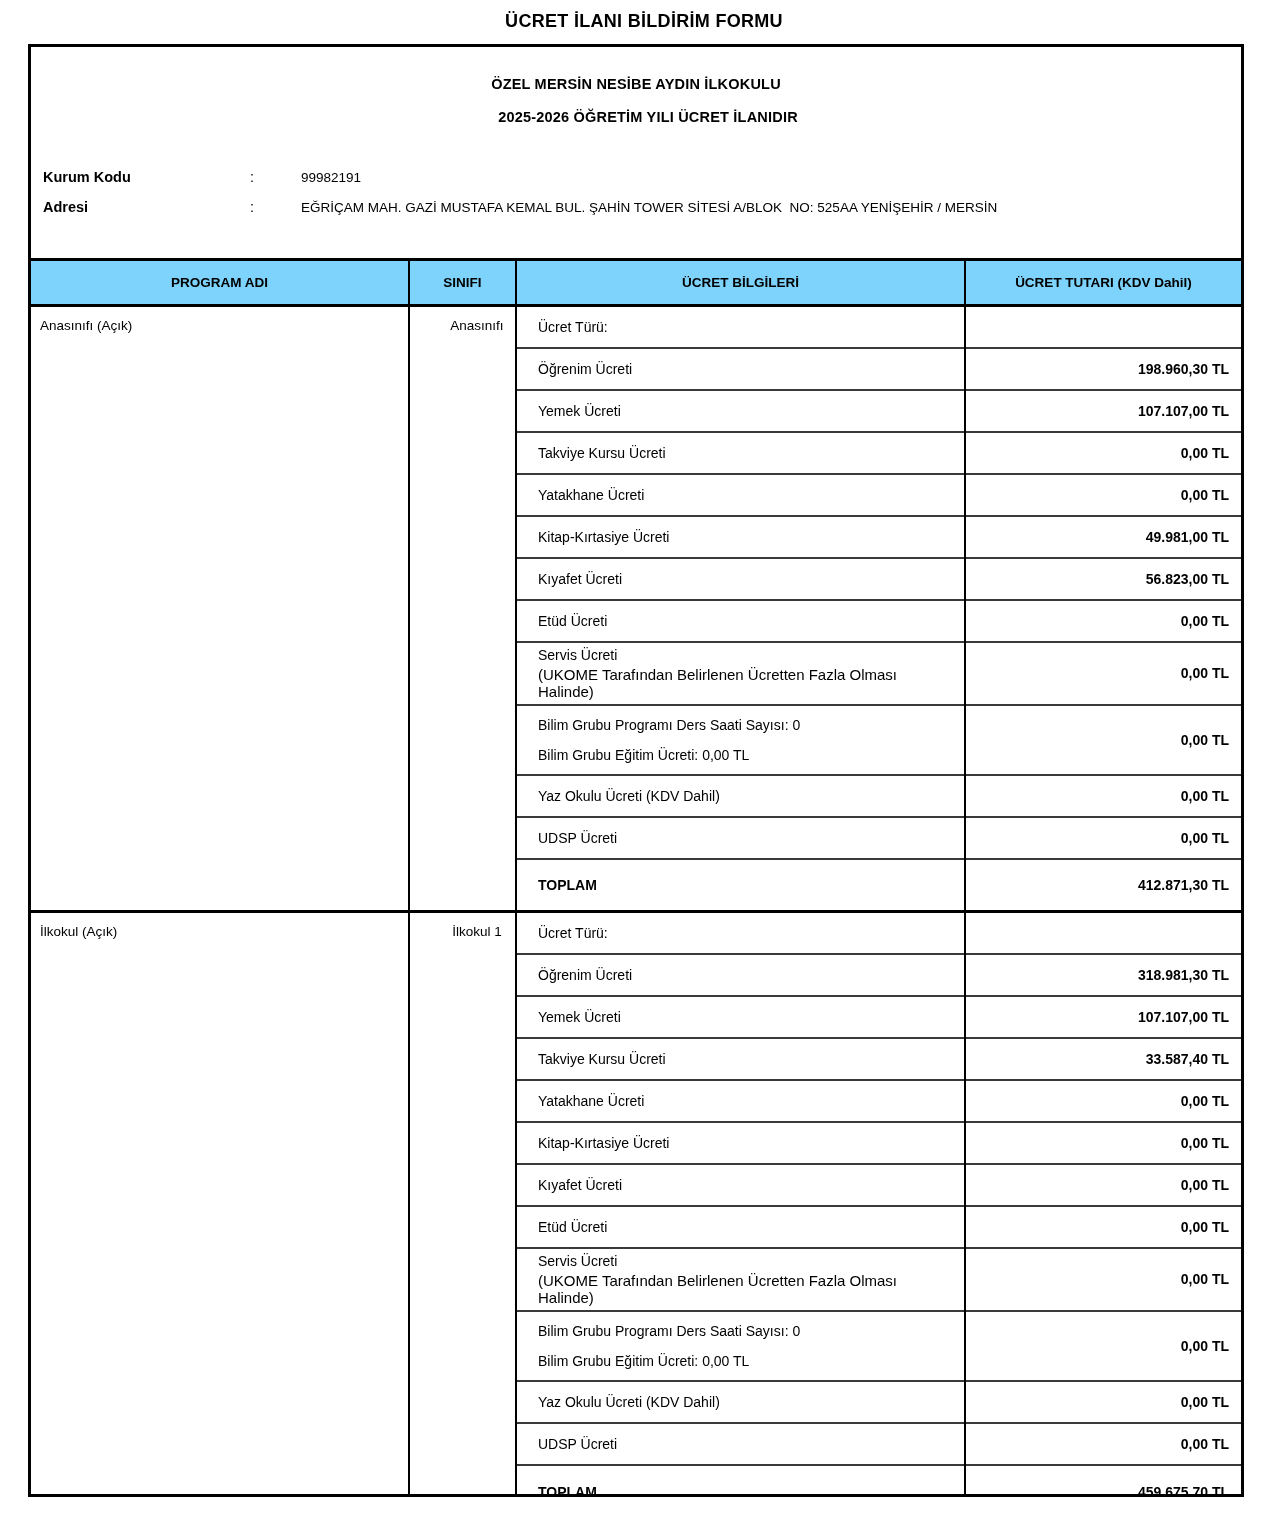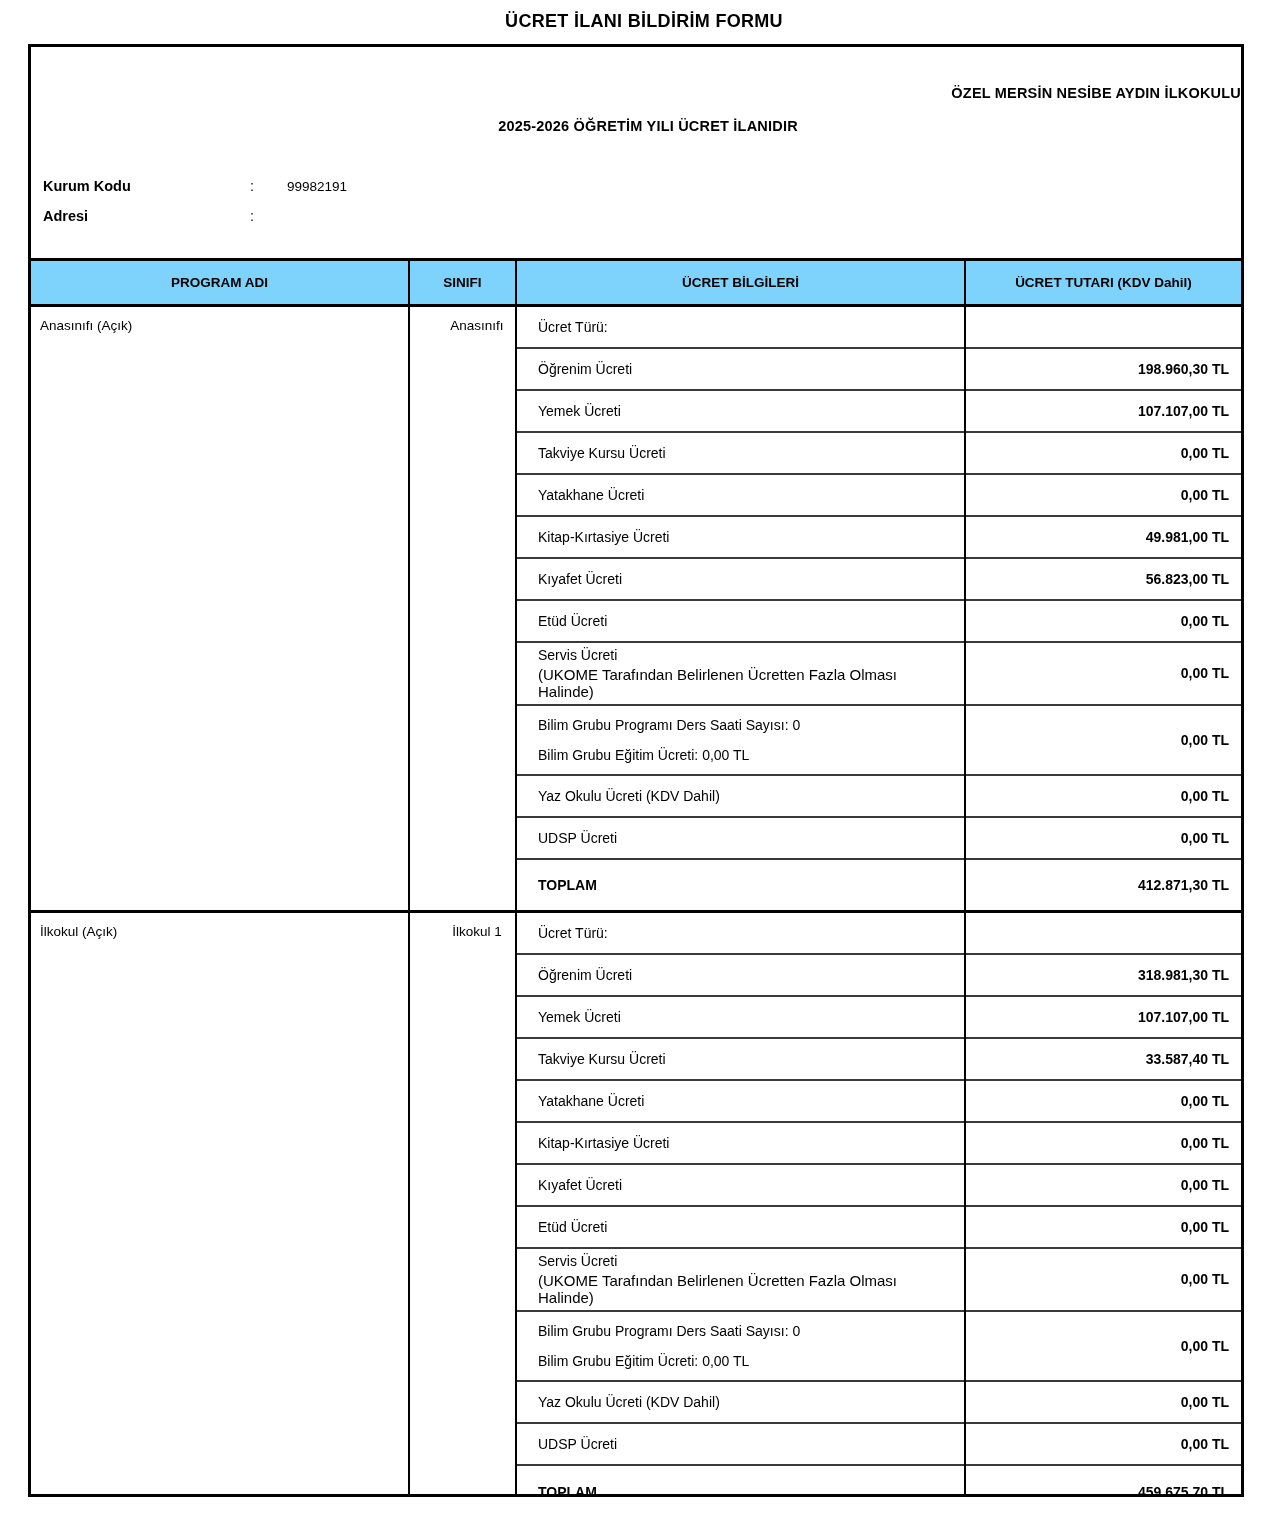--- a/index.html
+++ b/index.html
@@ -15,32 +15,32 @@
     position: absolute; top: 11px; left: 4px; width: 100%;
     text-align: center; font-size: 18px; font-weight: bold;
     letter-spacing: 0.3px;
   }
   .form-box {
     position: absolute; left: 28px; top: 44px;
     width: 1216px; height: 1453px;
     border: 3px solid #000;
   }
   .school-name {
-    margin-top: 38px; text-align: right;
+    margin-top: 29px; text-align: center;
     font-weight: bold; font-size: 14.5px; letter-spacing: 0.2px;
   }
   .announcement {
     margin-top: 17px; text-align: center;
     font-weight: bold; font-size: 14.5px; letter-spacing: 0.2px; margin-left: 24px;
   }
   .info-block { margin-top: 37px; margin-left: 12px; margin-right: 12px; }
   .info-row { display: flex; height: 30px; align-items: center; gap: 20px; }
   .info-label { width: 180px; font-weight: bold; font-size: 14.5px; }
   .info-colon { width: 18px; text-align: center; font-size: 14px; }
-  .info-value { margin-left: 6px; font-size: 13.5px; white-space: pre; }
+  .info-value { margin-left: 20px; font-size: 13.5px; white-space: pre; }
 
   .table-wrap {
     position: absolute; left: 0; right: 0; top: 211px; bottom: 0;
     overflow: hidden;
   }
   table.fee-table {
     width: 100%; height: 100%;
     border-collapse: collapse; table-layout: fixed;
   }
   thead tr { height: 46px; }
@@ -92,20 +92,21 @@
 
   <div class="info-block">
     <div class="info-row">
       <span class="info-label">Kurum Kodu</span>
       <span class="info-colon">:</span>
       <span class="info-value">99982191</span>
     </div>
     <div class="info-row">
       <span class="info-label">Adresi</span>
       <span class="info-colon">:</span>
+      <span class="info-value">EĞRİÇAM MAH. GAZİ MUSTAFA KEMAL BUL. ŞAHİN TOWER SİTESİ A/BLOK  NO: 525AA YENİŞEHİR / MERSİN</span>
     </div>
   </div>
 
   <div class="table-wrap">
     <table class="fee-table">
       <colgroup>
         <col style="width:378px">
         <col style="width:107px">
         <col style="width:449px">
         <col>

